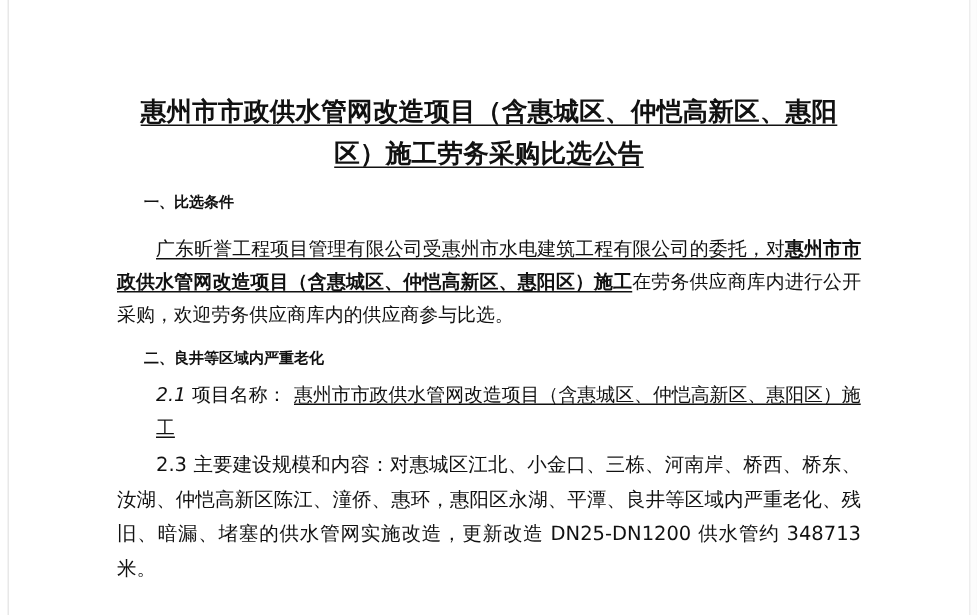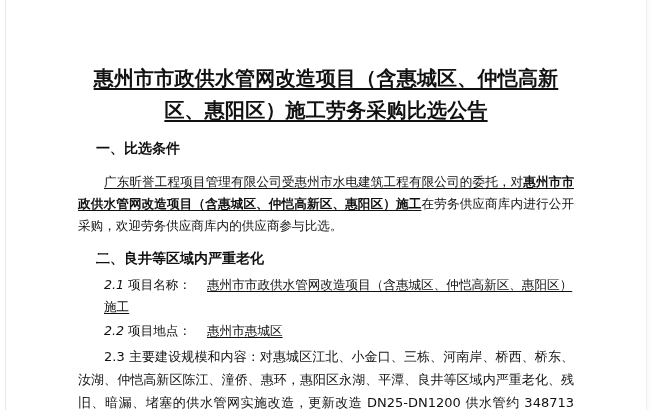--- a/index.html
+++ b/index.html
@@ -40,32 +40,32 @@
     background: #fcfcfc;
     border-left: 1px solid #ededed;
   }
   .content {
     position: absolute;
     left: 78px;
     top: 62px;
     width: 496px;
   }
   .doc-title {
-    font-size: 20px;
+    font-size: 17px;
     font-weight: bold;
     color: #111111;
     text-align: center;
     line-height: 1.62;
     letter-spacing: 0.2px;
     text-decoration: underline;
     text-underline-offset: 3px;
     margin: 0 0 6px 0;
   }
   .section-head {
-    font-size: 14px;
+    font-size: 10px;
     font-weight: bold;
     color: #111111;
     margin: 11px 0 5px 0;
     line-height: 1.5;
     padding-left: 18px;
   }
   .para {
     font-size: 12.6px;
     color: #111111;
     line-height: 1.74;
@@ -88,21 +88,21 @@
     color: #111111;
     line-height: 1.78;
     margin: 0 0 2px 0;
     padding-left: 26px;
   }
   .item .num {
     margin-right: 4px;
     font-style: italic;
   }
   .item .lbl {
-    margin-right: 16px;
+    margin-right: 5px;
   }
   .block-para {
     font-size: 13px;
     color: #111111;
     line-height: 1.78;
     margin: 0;
     text-align: justify;
   }
   .block-para .lead {
     padding-left: 26px;
@@ -120,18 +120,17 @@
     <h1 class="doc-title">惠州市市政供水管网改造项目（含惠城区、仲恺高新区、惠阳区）施工劳务采购比选公告</h1>
 
     <h2 class="section-head">一、比选条件</h2>
 
     <p class="para indent"><span class="u">广东昕誉工程项目管理有限公司</span><span class="u">受惠州市水电建筑工程有限公司的委托，对</span><span class="u b">惠州市市政供水管网改造项目（含惠城区、仲恺高新区、惠阳区）施工</span><span>在劳务供应商库内进行公开采购，欢迎劳务供应商库内的供应商参与比选。</span></p>
 
     <h2 class="section-head">二、良井等区域内严重老化</h2>
 
     <p class="item"><span class="num">2.1</span><span class="lbl">项目名称：</span><span class="u">惠州市市政供水管网改造项目（含惠城区、仲恺高新区、惠阳区）施工</span></p>
 
-    <p class="item"><span class="num">2.2</span><span class="lbl">项目地点：</span><span class="u">惠州市惠城区</span></p>
 
     <p class="block-para"><span class="lead">2.3</span> <span>主要建设规模和内容：</span><span>对惠城区江北、小金口、三栋、河南岸、桥西、桥东、汝湖、仲恺高新区陈江、潼侨、惠环，惠阳区永湖、平潭、良井等区域内严重老化、残旧、暗漏、堵塞的供水管网实施改造，更新改造 DN25-DN1200 供水管约 348713 米。</span></p>
 
   </div>
 </div>
 
 </body></html>

